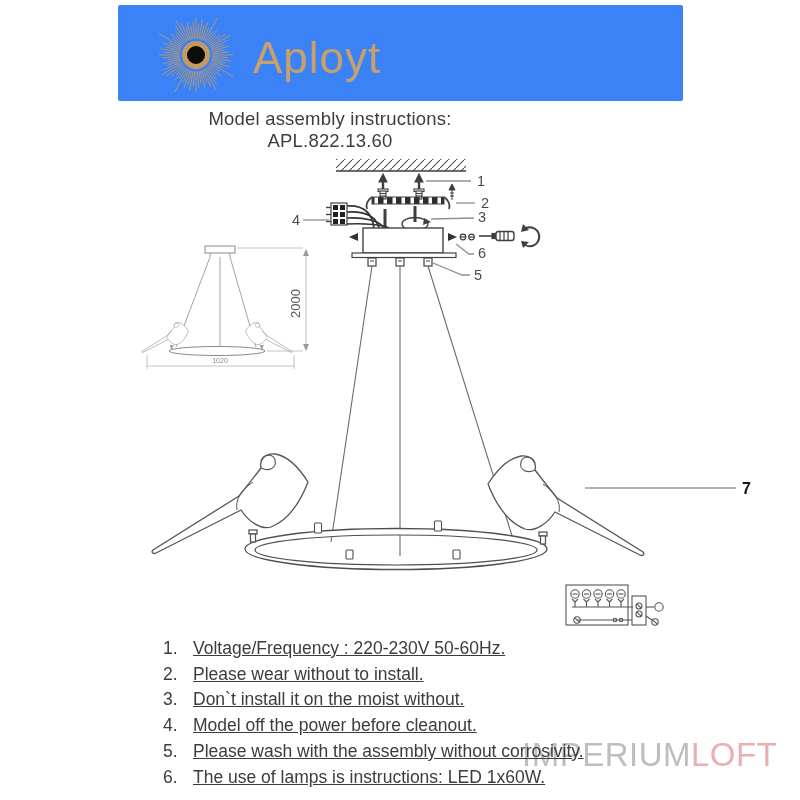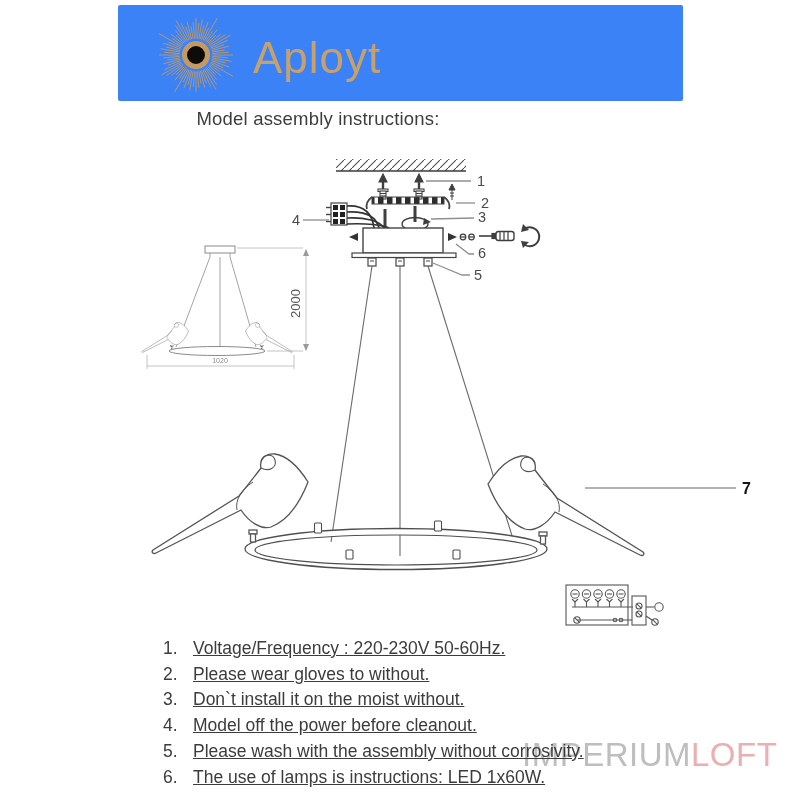--- a/index.html
+++ b/index.html
@@ -3,21 +3,21 @@
 <meta charset="utf-8">
 <style>
   html,body{margin:0;padding:0;background:#ffffff;}
   #page{position:relative;width:800px;height:800px;background:#ffffff;overflow:hidden;
         font-family:"Liberation Sans",sans-serif;}
   
   #banner{position:absolute;left:118px;top:5px;width:565px;height:96px;background:#3b82f6;
           border-radius:2px;overflow:hidden;}
   #banner svg{display:block;}
   
-  #title-block{position:absolute;left:0;top:108px;width:636px;text-align:center;z-index:3;}
+  #title-block{position:absolute;left:12px;top:108px;width:636px;text-align:center;z-index:3;}
   .title-line{font-size:18.5px;line-height:22px;color:#3d3d3d;letter-spacing:.2px;}
   
   #diagram-svg{position:absolute;left:0;top:0;z-index:2;}
   
   #instructions{position:absolute;left:163px;top:636px;width:560px;z-index:3;}
   .instr-row{display:flex;font-size:17.5px;line-height:25.7px;color:#3c3c3c;}
   .instr-num{width:30px;flex:0 0 30px;}
   .instr-text{flex:1;text-decoration:underline;}
   
   #watermark{position:absolute;left:522px;top:736px;z-index:1;font-size:33px;
@@ -123,20 +123,21 @@
           <line x1="586.3" y1="-57.9" x2="527.1" y2="-282.2"></line>
           <line x1="588.8" y1="-63.5" x2="549.1" y2="-308.3"></line>
           <line x1="592.2" y1="-68.9" x2="575.7" y2="-332.4"></line>
         </g>
       <text x="135" y="68" font-size="44" fill="#c8a06a" letter-spacing="1" font-family="Liberation Sans, sans-serif">Aployt</text>
     </svg>
   </div>
 
   <div id="title-block">
     <div class="title-line">Model assembly instructions:</div>
+    <div class="title-line">APL.822.13.60</div>
   </div>
 
   <svg id="diagram-svg" width="800" height="800" viewBox="0 0 800 800">
     <defs>
       <pattern id="hatch" patternUnits="userSpaceOnUse" width="8" height="8">
         <path d="M0,8 L8,0" stroke="#4f4f4f" stroke-width="1.1" fill="none"></path>
       </pattern>
       <pattern id="segs" patternUnits="userSpaceOnUse" width="9" height="7">
         <rect x="0" y="0" width="5.5" height="7" fill="#2c2c2c"></rect>
       </pattern>
@@ -363,21 +364,21 @@
     </g>
   </svg>
 
   <div id="instructions">
     <div class="instr-row">
       <span class="instr-num">1.</span>
       <span class="instr-text">Voltage/Frequency : 220-230V 50-60Hz.</span>
     </div>
     <div class="instr-row">
       <span class="instr-num">2.</span>
-      <span class="instr-text">Please wear gloves to without.</span>
+      <span class="instr-text">Please wear without to install.</span>
     </div>
     <div class="instr-row">
       <span class="instr-num">3.</span>
       <span class="instr-text">Don`t install it on the moist without.</span>
     </div>
     <div class="instr-row">
       <span class="instr-num">4.</span>
       <span class="instr-text">Model off the power before cleanout.</span>
     </div>
     <div class="instr-row">

